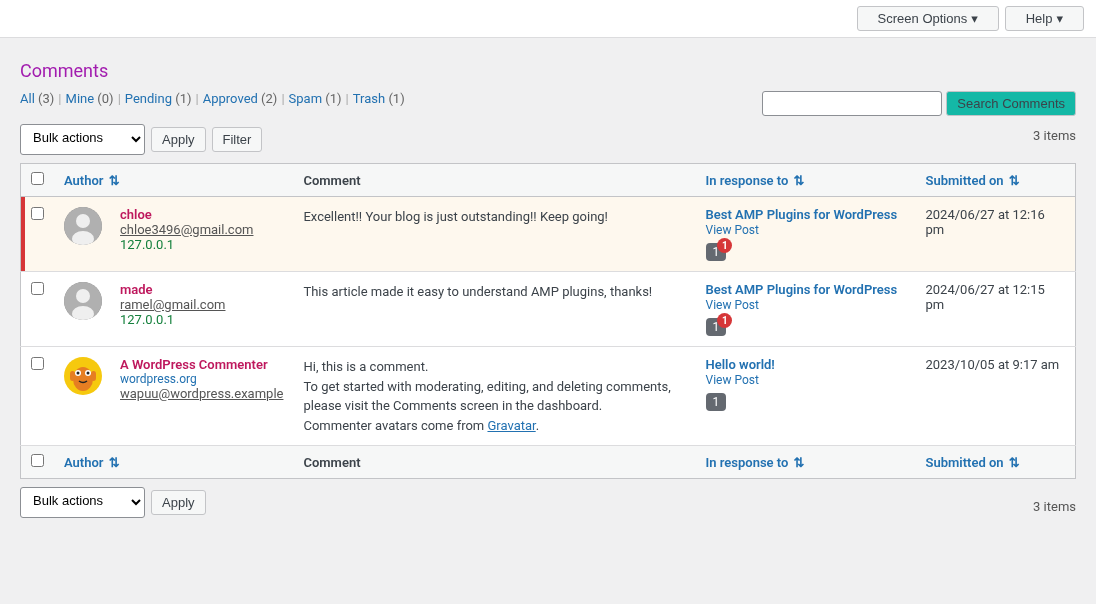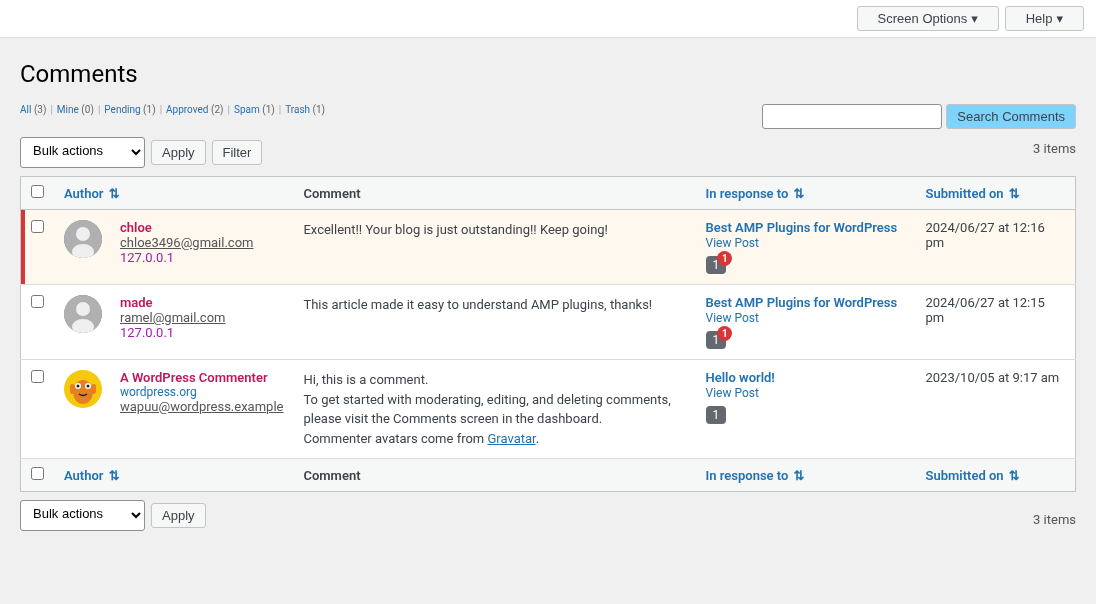--- a/index.html
+++ b/index.html
@@ -2,28 +2,28 @@
 <html><head>
   <meta charset="utf-8">
   <style>
     * { box-sizing: border-box; margin: 0; padding: 0; }
     body { font-family: -apple-system, BlinkMacSystemFont, "Segoe UI", Roboto, sans-serif; font-size: 13px; color: #3c434a; background: #f0f0f1; }
     
     .wrap { background: #f0f0f1; padding: 10px 20px 20px 20px; }
     
     .top-bar-btn { background: #f6f7f7; border: 1px solid #c3c4c7; border-radius: 3px; padding: 4px 20px; font-size: 13px; cursor: pointer; display: flex; align-items: center; gap: 4px; color: #3c434a; }
     
-    h1.page-title { font-size: 24px; font-weight: 400; color: #000000; margin: 12px 0 16px 0; }
-    
-    .subsubsub { display: flex; gap: 0; margin-bottom: 10px; font-size: 10px; }
+    h1.page-title { font-size: 18px; font-weight: 400; color: #a21caf; margin: 12px 0 10px 0; }
+    
+    .subsubsub { display: flex; gap: 0; margin-bottom: 10px; font-size: 13px; }
     .subsubsub a { color: #2271b1; text-decoration: none; }
     .subsubsub .sep { margin: 0 4px; color: #aaa; }
     .subsubsub .count { color: #666; }
     .search-input { border: 1px solid #8c8f94; border-radius: 3px; padding: 4px 8px; font-size: 13px; width: 180px; }
-    .search-btn { background: #7dd3fc; border: 1px solid #c3c4c7; border-radius: 3px; padding: 4px 10px; font-size: 13px; cursor: pointer; color: #3c434a; white-space: nowrap; }
+    .search-btn { background: #14b8a6; border: 1px solid #c3c4c7; border-radius: 3px; padding: 4px 10px; font-size: 13px; cursor: pointer; color: #3c434a; white-space: nowrap; }
     
     select.bulkaction { border: 1px solid #8c8f94; border-radius: 3px; padding: 4px 24px 8px 8px; font-size: 13px; background: #fff; cursor: pointer; appearance: auto; }
     
     .apply-btn { background: #f6f7f7; border: 1px solid #c3c4c7; border-radius: 3px; padding: 4px 10px; font-size: 13px; cursor: pointer; color: #3c434a; }
     
     .filter-btn { background: #f6f7f7; border: 1px solid #c3c4c7; border-radius: 3px; padding: 4px 10px; font-size: 13px; cursor: pointer; color: #3c434a; }
     
     table.comments-table { width: 100%; border-collapse: collapse; background: #fff; border: 1px solid #c3c4c7; }
     table.comments-table th { text-align: left; padding: 8px 10px; border-bottom: 1px solid #c3c4c7; font-weight: 600; color: #3c434a; background: #f6f7f7; font-size: 13px; white-space: nowrap; }
     table.comments-table th a { color: #2271b1; text-decoration: none; }
@@ -33,21 +33,21 @@
     
     .cb-col { width: 28px; }
     .author-col { width: 160px; }
     .comment-col { }
     .response-col { width: 220px; }
     .submitted-col { width: 160px; }
     
     .author-info { display: flex; flex-direction: column; }
     .author-name { font-weight: 600; color: #be185d; }
     .author-email { color: #555; text-decoration: underline; }
-    .author-ip { color: #a21caf; }
+    .author-ip { color: #15803d; }
     
     .avatar { width: 38px; height: 38px; border-radius: 50%; background: #b0b0b0; display: flex; align-items: center; justify-content: center; margin-right: 10px; overflow: hidden; flex-shrink: 0; }
     
     .author-cell { display: flex; align-items: flex-start; gap: 8px; }
     
     .row-pending { background: #fef8ee; }
     .row-relative { position: relative; }
     
     .comment-text { color: #3c434a; line-height: 1.5; }
     

